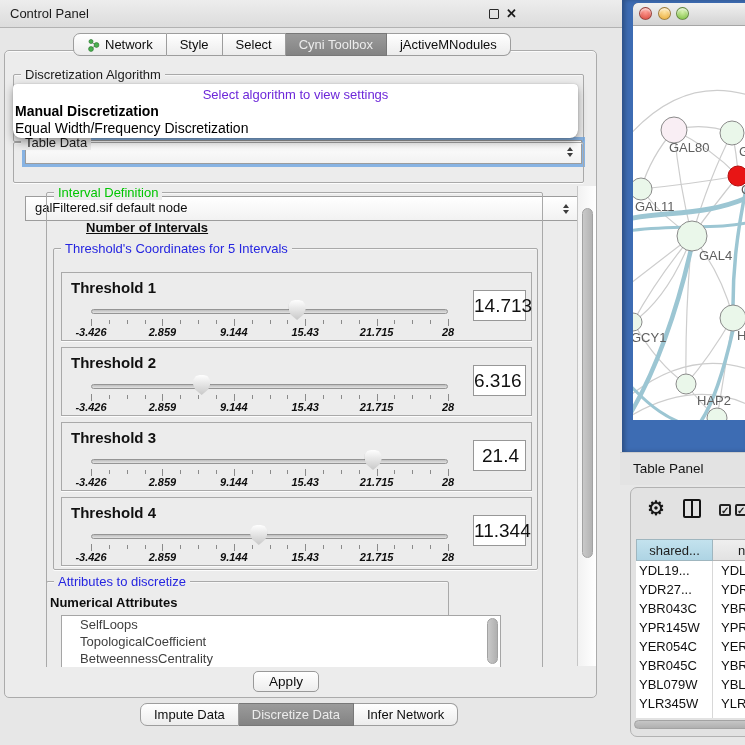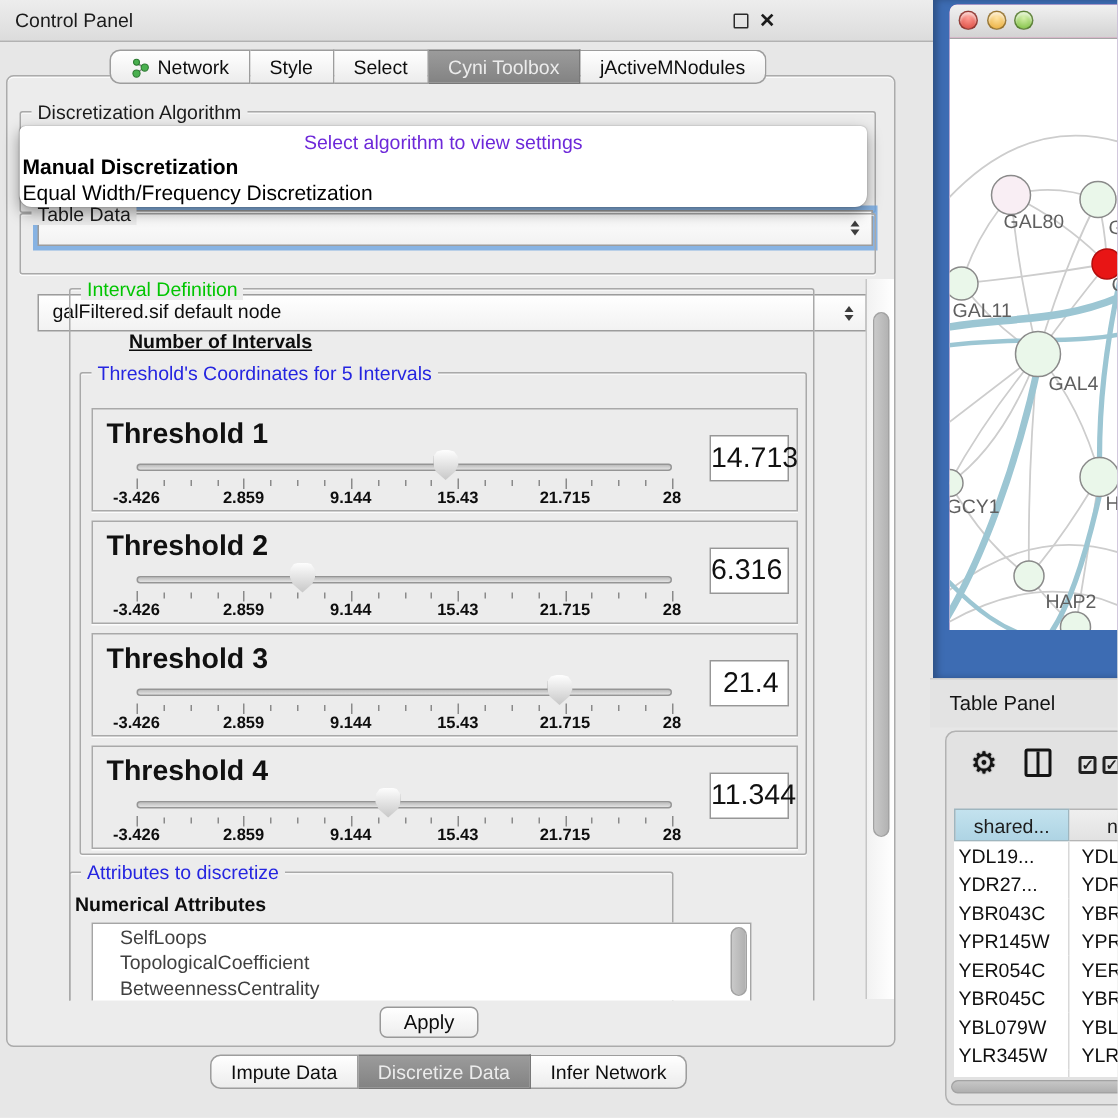--- a/index.html
+++ b/index.html
@@ -50,47 +50,47 @@
 
   .vscroll { position:absolute; left:577px; top:186px; width:19px; height:480px;
     background:linear-gradient(90deg,#f2f2f2,#ffffff); border-left:1px solid #c6c6c6; }
   .vscroll .thumb-bar { position:absolute; left:4px; top:22px; width:11px; height:350px;
     background:linear-gradient(90deg,#c9c9c9,#b3b3b3); border:1px solid #a2a2a2; border-radius:6px; }
 
   .bold-label { font-weight:bold; font-size:13px; color:#0d0d0d; position:absolute; white-space:nowrap; }
 
   .thr-box { position:absolute; left:7px; width:471px; height:69px; border:1px solid #a9a9a9;
     box-shadow:0 1px 0 rgba(255,255,255,.85); background:#ececec; }
-  .thr-label { position:absolute; left:9px; top:6px; font-size:19px; font-weight:bold; }
+  .thr-label { position:absolute; left:9px; top:6px; font-size:15px; font-weight:bold; }
   .track { position:absolute; left:29px; top:36px; width:357px; height:5px; border:1px solid #959595; border-radius:3px;
     background:linear-gradient(#bdbdbd,#e3e3e3); }
   .thumb { position:absolute; top:27px; width:17px; height:20px;
     background:linear-gradient(#fefefe,#c8c8c8);
     clip-path:polygon(50% 100%, 12% 72%, 0 48%, 2% 22%, 16% 5%, 38% 0, 62% 0, 84% 5%, 98% 22%, 100% 48%, 88% 72%);
     filter:drop-shadow(0 1px 1px rgba(0,0,0,.45)); }
   .tick { position:absolute; width:1px; background:#8a8a8a; }
   .tick.minor { top:47px; height:4px; }
   .tick.major { top:46px; height:7px; }
-  .tick-label { position:absolute; top:53px; width:52px; text-align:center; font-size:11px; font-weight:bold; color:#0d0d0d; }
+  .tick-label { position:absolute; top:53px; width:52px; text-align:center; font-size:11px; font-weight:bold; color:#0d0d0d;font-style:italic; }
   .valbox { position:absolute; left:411px; top:17px; width:53px; height:31px; background:#fff; border:1px solid #979797;
     font-size:19px; text-align:right; line-height:29px; padding-right:6px; }
 
   .attr-list { position:absolute; left:14px; top:33px; width:440px; height:77px; background:#fff; border:1px solid #a5a5a5; overflow:hidden; }
   .attr-item { padding-left:18px; line-height:17px; font-size:13px; color:#404040; white-space:nowrap; }
   .attr-vscroll { position:absolute; left:425px; top:2px; width:11px; height:46px;
     background:linear-gradient(90deg,#c9c9c9,#b0b0b0); border:1px solid #a2a2a2; border-radius:6px; }
 
   .apply-btn { position:absolute; left:253px; top:671px; width:66px; height:21px;
     background:linear-gradient(#ffffff,#ededed); border:1px solid #999; border-radius:5px;
     font-size:13.5px; text-align:center; line-height:19px; color:#0d0d0d; }
 
   
   .net-frame { position:absolute; left:622px; top:0; width:123px; height:452px; background:#3d6cb3;
     box-shadow:inset 3px 0 4px rgba(0,0,0,.25); }
-  .net-window { position:absolute; left:11px; top:3px; width:112px; height:417px; background:#f9a8d4; border-radius:5px 0 0 0; overflow:hidden; }
+  .net-window { position:absolute; left:11px; top:3px; width:112px; height:417px; background:#737373; border-radius:5px 0 0 0; overflow:hidden; }
   .net-titlebar { position:absolute; left:0; top:0; right:0; height:23px;
     background:linear-gradient(#f1f1f1,#d3d3d3); border-bottom:1px solid #a6a6a6; border-radius:5px 0 0 0; }
   .light { position:absolute; top:4px; width:13px; height:13px; border-radius:50%; border:1px solid rgba(0,0,0,.35);
     box-shadow:inset 0 2px 2px rgba(255,255,255,.65); }
   .light.red    { left:6px;  background:radial-gradient(circle at 50% 35%, #ff9d94, #d8443a); }
   .light.yellow { left:25px; background:radial-gradient(circle at 50% 35%, #ffe3a1, #e7a832); }
   .light.green  { left:43px; background:radial-gradient(circle at 50% 35%, #d4f0a9, #76bb39); }
   .net-canvas { position:absolute; left:0; top:23px; width:112px; height:394px; background:#fff; }
 
   

